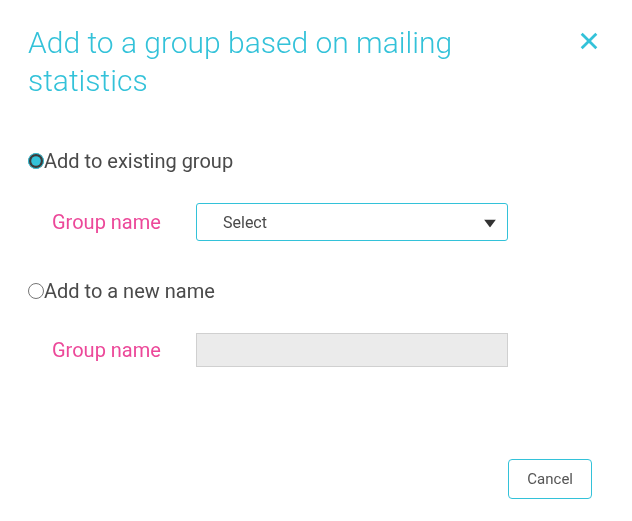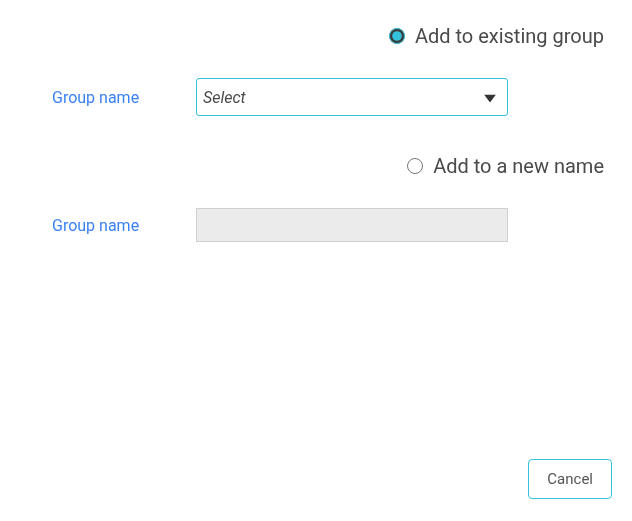--- a/index.html
+++ b/index.html
@@ -43,65 +43,62 @@
       height: 22px;
       stroke: currentColor;
       stroke-width: 3;
     }
     .option-block {
       margin-bottom: 38px;
     }
     .radio-row {
       display: flex;
       align-items: center;
-      gap: 10px;
       margin-bottom: 30px;
-      justify-content: flex-end;
     }
     input[type="radio"] {
       width: 16px;
       height: 16px;
       accent-color: #33c2d9;
       cursor: pointer;
     }
     .radio-label {
       font-size: 20px;
       font-weight: 400;
       color: #4a4a4a;
       cursor: pointer;
     }
     .field-row {
       display: flex;
       align-items: center;
       gap: 34px;
       padding-left: 24px;
     }
     .field-label {
-      font-size: 16px;
-      color: #3b82f6;
+      font-size: 20px;
+      color: #ec4899;
       width: 110px;
     }
     .select-wrapper {
       position: relative;
       flex: 0 0 312px;
     }
     .select {
       width: 100%;
       height: 38px;
       border: 1px solid #33c2d9;
       border-radius: 3px;
       background: #fff;
-      padding: 0 6px;
+      padding: 0 26px;
       font-size: 16px;
       color: #4a4a4a;
       appearance: none;
       cursor: pointer;
       display: flex;
       align-items: center;
-      font-style: italic;
     }
     .select-arrow {
       position: absolute;
       right: 12px;
       top: 50%;
       transform: translateY(-50%);
       pointer-events: none;
     }
     .select-arrow svg {
       width: 12px;
@@ -117,41 +114,52 @@
       font-size: 15px;
       color: #4a4a4a;
     }
     .text-input:disabled {
       background: #ebebeb;
       cursor: not-allowed;
     }
     .footer {
       position: absolute;
       bottom: 22px;
-      right: 20px;
+      right: 40px;
       display: flex;
       gap: 21px;
     }
     .btn {
       min-width: 56px;
       height: 40px;
       padding: 0 18px;
       border: 1px solid #33c2d9;
       border-radius: 4px;
       background: #fff;
       color: #555;
       font-size: 15px;
       cursor: pointer;
       font-family: inherit;
     }
   </style>
 </head>
 <body>
 
 <div class="dialog">
+  <div class="header">
+    <h1 class="title">Add to a group based on mailing statistics</h1>
+    <button class="close-btn" aria-label="Close">
+      <span>
+        <svg viewBox="0 0 24 24" fill="none">
+            <line x1="4" y1="4" x2="20" y2="20"></line>
+            <line x1="20" y1="4" x2="4" y2="20"></line>
+          </svg>
+      </span>
+    </button>
+  </div>
 
   <div class="option-block">
     <label class="radio-row">
       <input type="radio" name="grouptype" checked="" style="">
       <span class="radio-label">Add to existing group</span>
     </label>
     <div class="field-row">
       <span class="field-label">Group name</span>
       <div class="select-wrapper">
         <div class="select">

